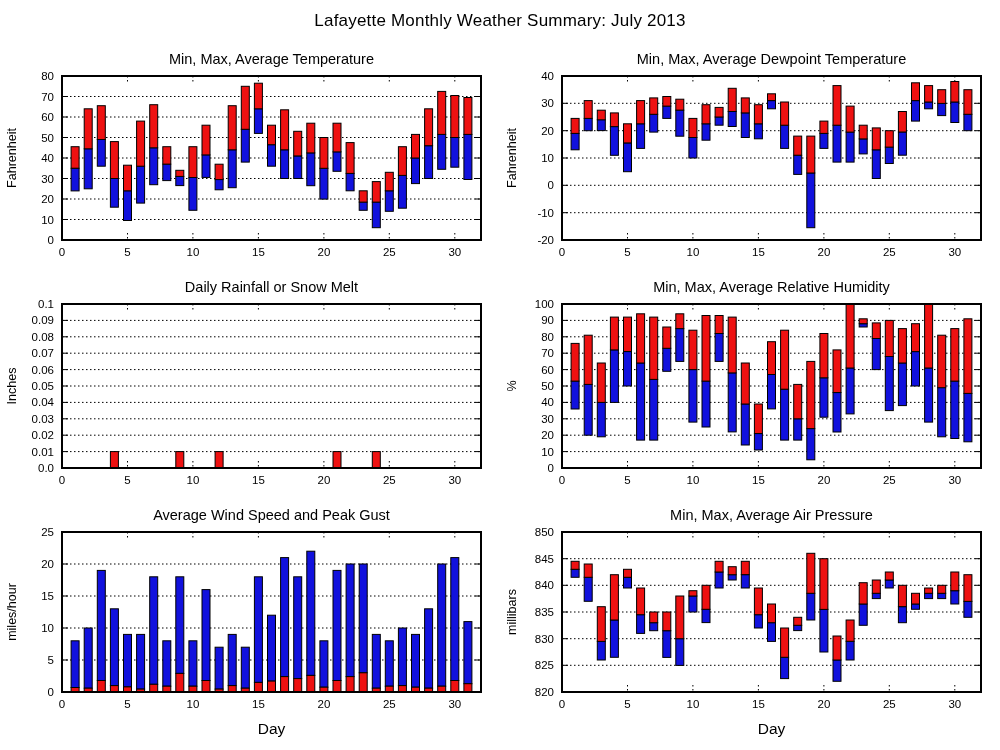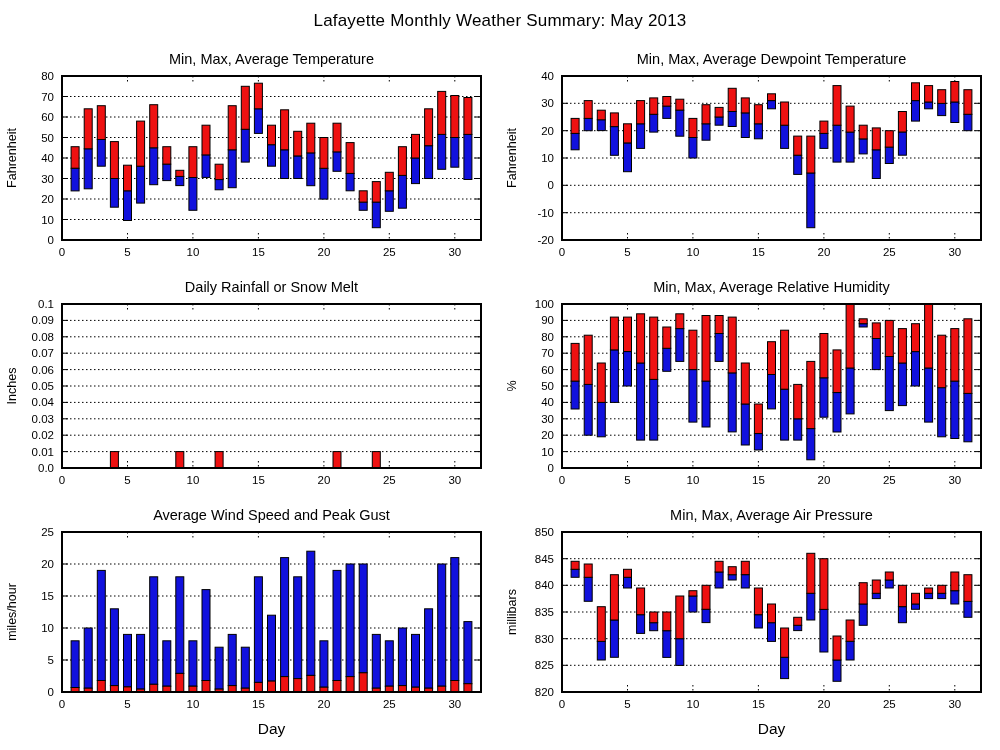--- a/index.html
+++ b/index.html
@@ -23,21 +23,21 @@
     grid-template-rows:228px 228px 252px;
   }
   .chart{position:relative;}
   svg{display:block;font-family:"Liberation Sans", sans-serif;}
   svg text{fill:#000;}
 </style>
 </head>
 <body>
 
 <div class="page">
-  <div class="main-title">Lafayette Monthly Weather Summary: May 2013</div>
+  <div class="main-title">Lafayette Monthly Weather Summary: July 2013</div>
   <div class="charts-grid">
     <div class="chart">
         <svg width="500" height="228" viewBox="0 0 500 228">
           <line x1="62" y1="177.5" x2="481" y2="177.5" stroke="#000000" stroke-width="1" stroke-dasharray="1.5,2.5"></line>
           <line x1="62" y1="157.0" x2="481" y2="157.0" stroke="#000000" stroke-width="1" stroke-dasharray="1.5,2.5"></line>
           <line x1="62" y1="136.5" x2="481" y2="136.5" stroke="#000000" stroke-width="1" stroke-dasharray="1.5,2.5"></line>
           <line x1="62" y1="116.0" x2="481" y2="116.0" stroke="#000000" stroke-width="1" stroke-dasharray="1.5,2.5"></line>
           <line x1="62" y1="95.5" x2="481" y2="95.5" stroke="#000000" stroke-width="1" stroke-dasharray="1.5,2.5"></line>
           <line x1="62" y1="75.0" x2="481" y2="75.0" stroke="#000000" stroke-width="1" stroke-dasharray="1.5,2.5"></line>
           <line x1="62" y1="54.5" x2="481" y2="54.5" stroke="#000000" stroke-width="1" stroke-dasharray="1.5,2.5"></line>

